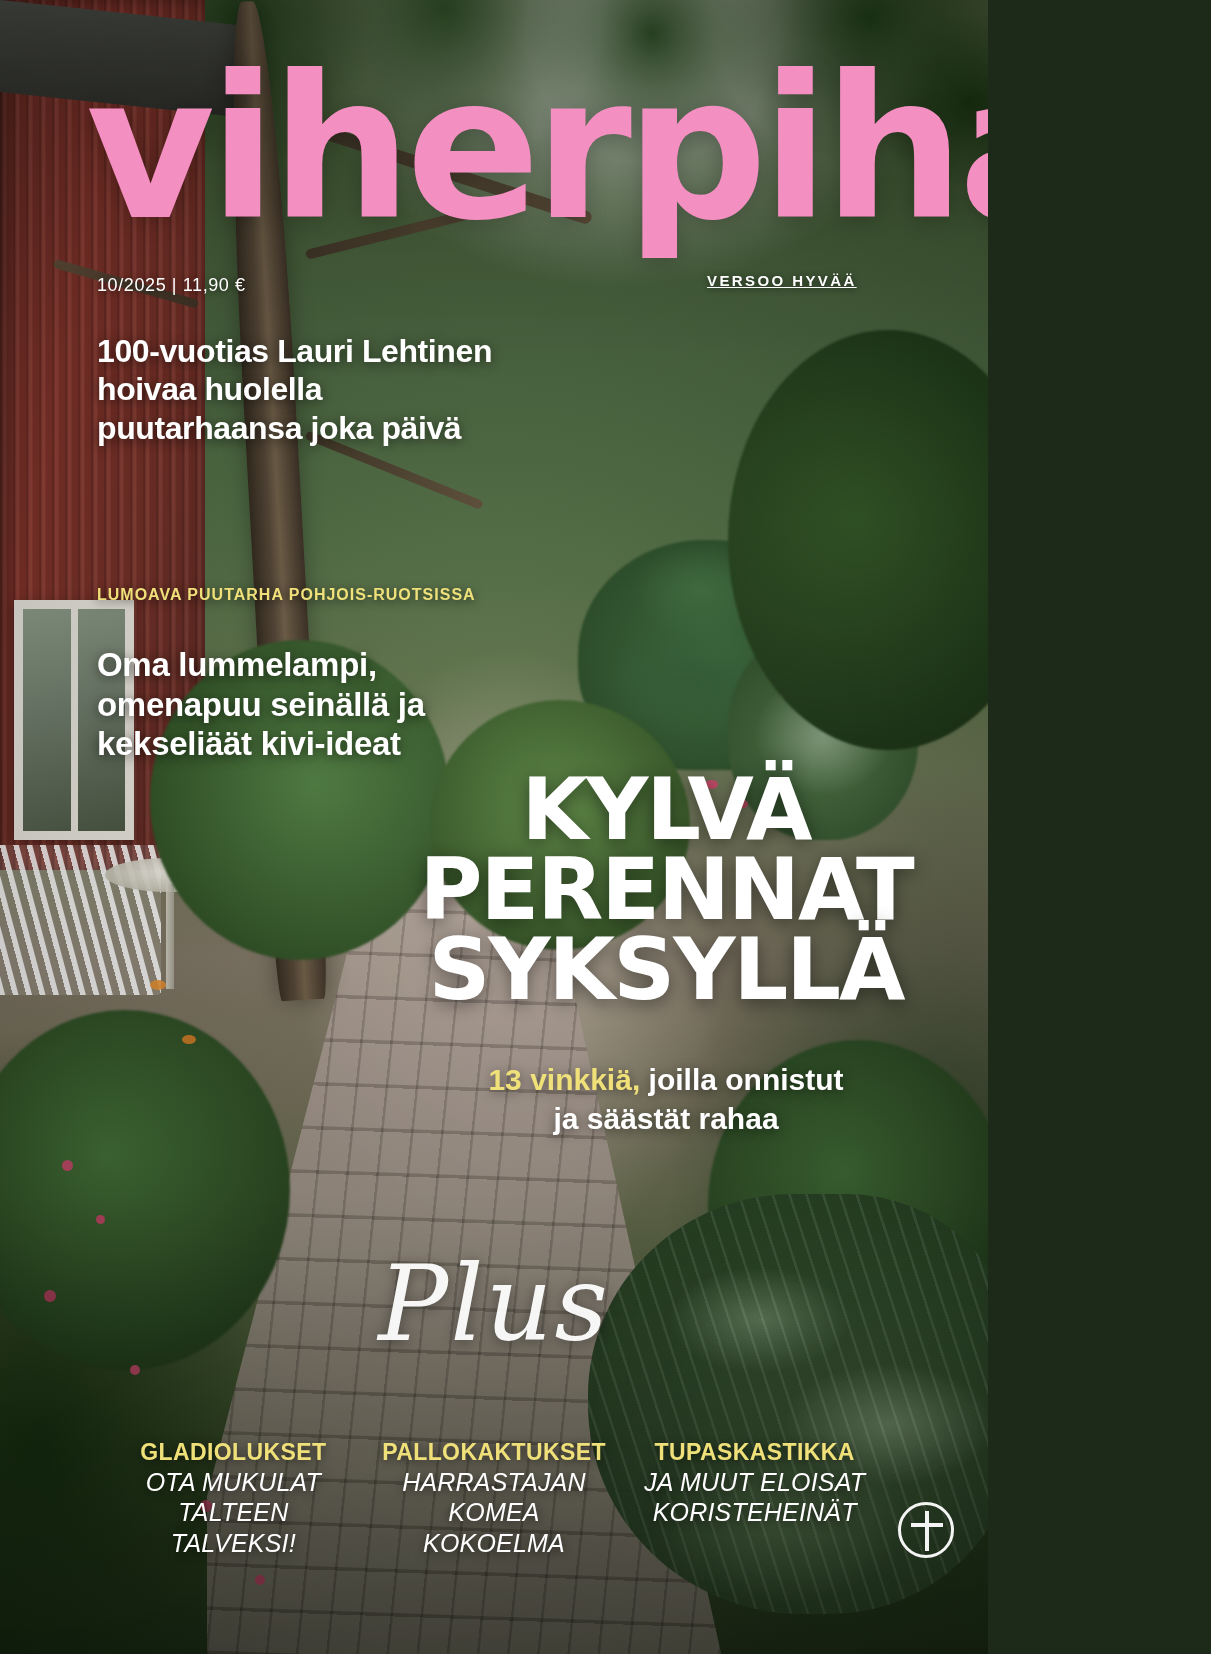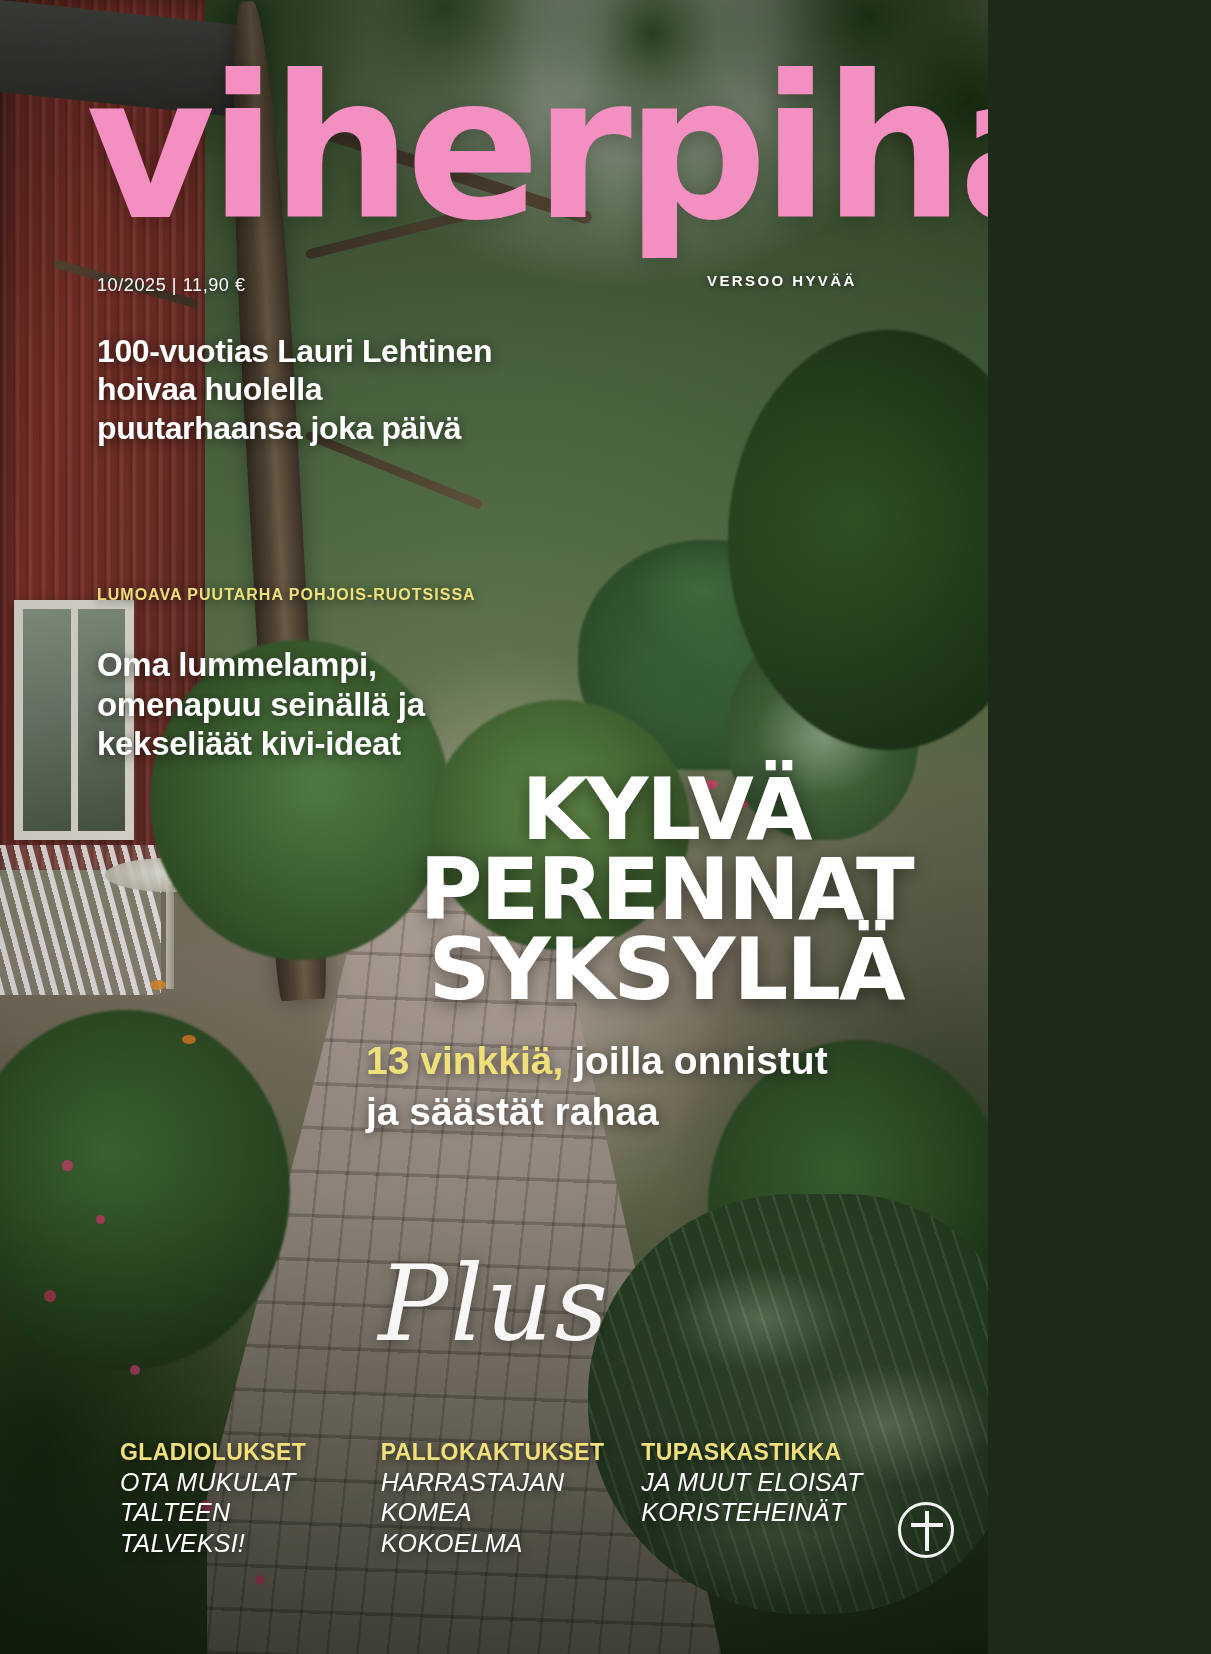--- a/index.html
+++ b/index.html
@@ -248,20 +248,21 @@
     margin-top: 7px;
   }
   .slogan {
     position: absolute;
     left: 707px; top: 272px;
     color: #ffffff;
     font-size: 15px;
     font-weight: 700;
     letter-spacing: 2.4px;
     text-shadow: 0 1px 6px rgba(0,0,0,0.6);
+    text-decoration: underline;
   }
 
   .headline-1 {
     position: absolute;
     left: 97px; top: 332px;
     width: 430px;
     color: #ffffff;
     font-size: 32px;
     font-weight: 700;
     line-height: 1.2;
@@ -300,25 +301,25 @@
     color: #ffffff;
     font-family: "DejaVu Sans", sans-serif;
     font-weight: 700;
     font-size: 86px;
     line-height: 0.93;
     letter-spacing: -2px;
     text-shadow: 0 4px 18px rgba(0,0,0,0.45);
   }
   .feature-sub {
     position: absolute;
-    right: 22px; top: 1036px;
+    right: 22px; top: 1060px;
     width: 600px;
-    text-align: left;
-    color: #ffffff;
-    font-size: 39px;
+    text-align: center;
+    color: #ffffff;
+    font-size: 30px;
     font-weight: 700;
     line-height: 1.3;
     text-shadow: 0 2px 12px rgba(0,0,0,0.5);
   }
   .feature-sub .hl { color: #efe07a; }
 
   .plus {
     position: absolute;
     left: 0; right: 0; top: 1252px;
     text-align: center;
@@ -333,20 +334,21 @@
 
   .bottom-row {
     position: absolute;
     left: 120px; right: 120px; bottom: 96px;
     display: flex;
     justify-content: space-between;
     gap: 34px;
   }
   .bcol {
     flex: 1;
+    text-align: center;
     color: #ffffff;
     text-shadow: 0 2px 10px rgba(0,0,0,0.6);
     margin-top: 44px;
   }
   .bcol .t {
     color: #efe07a;
     font-size: 23px;
     font-weight: 700;
     letter-spacing: 0.4px;
     line-height: 1.25;

